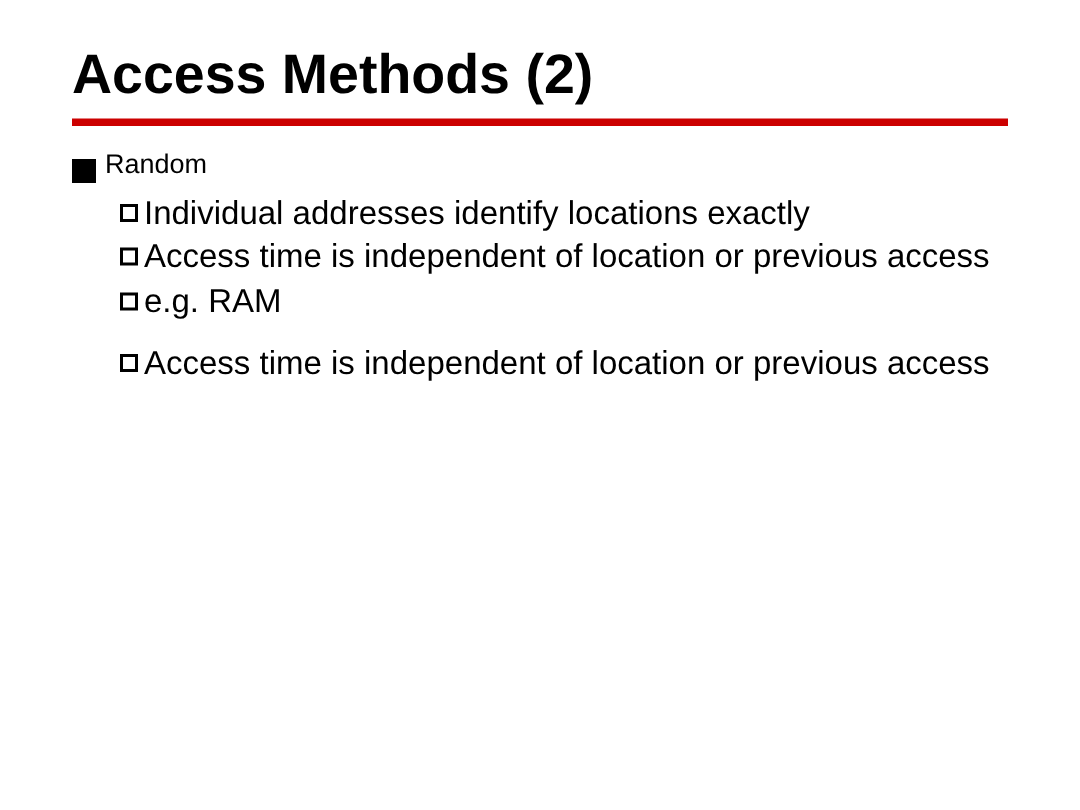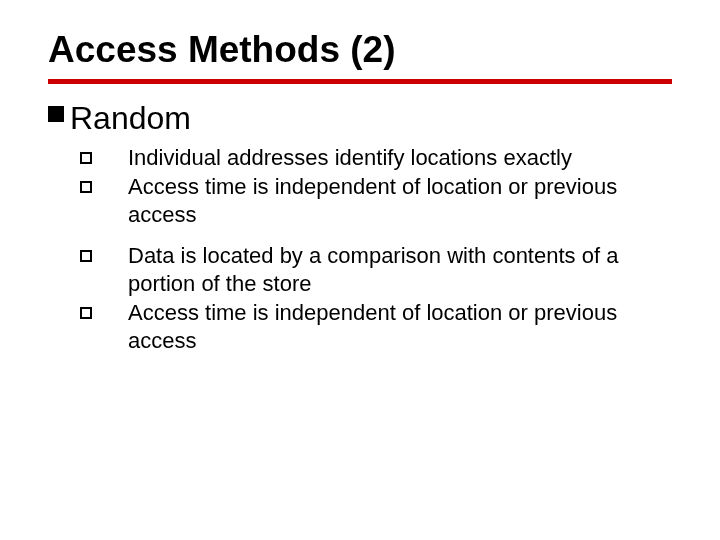--- a/index.html
+++ b/index.html
@@ -29,21 +29,21 @@
     height: 5px;
     background: #cc0000;
     margin: 8px 0 14px 0;
   }
   .content {
     padding-left: 0px;
   }
   .lvl1 {
     display: flex;
     align-items: flex-start;
-    font-size: 32px;
+    font-size: 18px;
     line-height: 1.25;
     margin: 0 0 6px 0;
   }
   .lvl1 .bullet1 {
     flex: 0 0 auto;
     width: 16px;
     height: 16px;
     background: #000000;
     margin: 8px 6px 0 0;
   }
@@ -53,21 +53,20 @@
   .subgroup {
     padding-left: 32px;
     margin-bottom: 14px;
   }
   .lvl2 {
     display: flex;
     align-items: flex-start;
     font-size: 22px;
     line-height: 1.25;
     margin: 0 0 2px 0;
-    gap: 32px;
   }
   .lvl2 .bullet2 {
     flex: 0 0 auto;
     width: 12px;
     height: 12px;
     box-sizing: border-box;
     border: 2px solid #000000;
     background: transparent;
     margin: 8px 4px 0 0;
   }
@@ -91,27 +90,27 @@
     </div>
     <div class="subgroup">
       <div class="lvl2">
         <span class="bullet2"></span>
         <span class="text2">Individual addresses identify locations exactly</span>
       </div>
       <div class="lvl2">
         <span class="bullet2"></span>
         <span class="text2">Access time is independent of location or previous access</span>
       </div>
+      <div class="lvl2">
+        <span class="bullet2"></span>
+        <span class="text2">e.g. RAM</span>
+      </div>
     </div>
 
     <div class="subgroup">
-      <div class="lvl2">
-        <span class="bullet2"></span>
-        <span class="text2">Data is located by a comparison with contents of a portion of the store</span>
-      </div>
       <div class="lvl2">
         <span class="bullet2"></span>
         <span class="text2">Access time is independent of location or previous access</span>
       </div>
     </div>
 
   </div>
 </div>
 
 </body></html>

